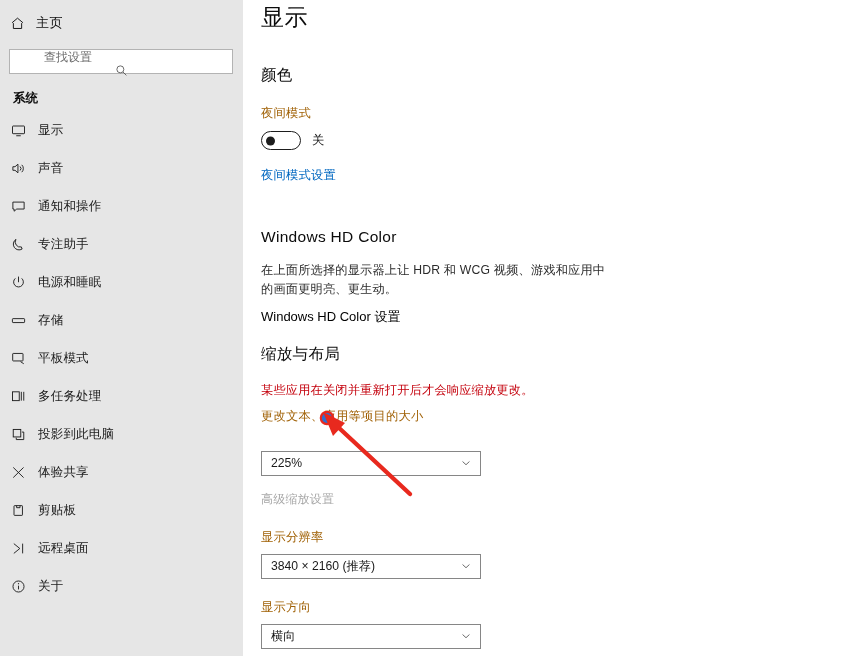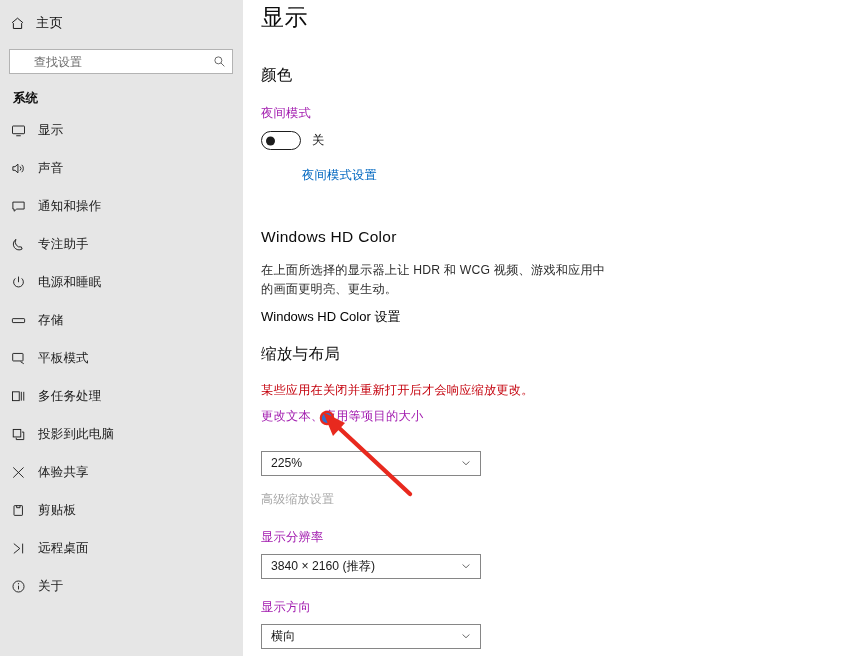--- a/index.html
+++ b/index.html
@@ -45,21 +45,22 @@
     letter-spacing: .4px;
   }
 
   .search-wrap {
     margin: 9px 10px 0 9px;
     height: 25px;
     background: #ffffff;
     border: 1px solid #b3b3b3;
     display: flex;
     align-items: center;
-    padding: 0 6px 0 24px;
+    padding: 0 6px 0 7px;
+    flex-direction: column;
   }
   .search-input {
     flex: 1;
     border: none;
     outline: none;
     background: transparent;
     font-family: "Liberation Sans", "DejaVu Sans", sans-serif;
     font-size: 12px;
     color: #1a1a1a;
   }
@@ -120,21 +121,21 @@
     font-weight: normal;
     letter-spacing: .3px;
   }
 
   .sec-h-color { margin-top: 32px; }
   .sec-h-hdr   { margin-top: 44px; }
   .sec-h-scale { margin-top: 18px; }
 
   .lbl-sm {
     font-size: 12.3px;
-    color: #a21caf;
+    color: #a16207;
     letter-spacing: .2px;
   }
 
   .lbl-night { margin-top: 19px; }
 
   
   .toggle-row {
     display: flex;
     align-items: center;
     margin-top: 9px;
@@ -165,21 +166,20 @@
     color: #1a1a1a;
   }
 
   .link {
     display: inline-block;
     font-size: 12.3px;
     color: #0067c0;
     text-decoration: none;
     cursor: pointer;
     letter-spacing: .2px;
-    margin-left: 41px;
   }
   .link-night { margin-top: 17px; }
 
   .link-mixed { margin-top: 9px; font-size: 13px; color: #000000; cursor: pointer; }
 
   .body-text {
     margin-top: 15px;
     font-size: 12.2px;
     color: #2b2b2b;
     line-height: 1.55;

